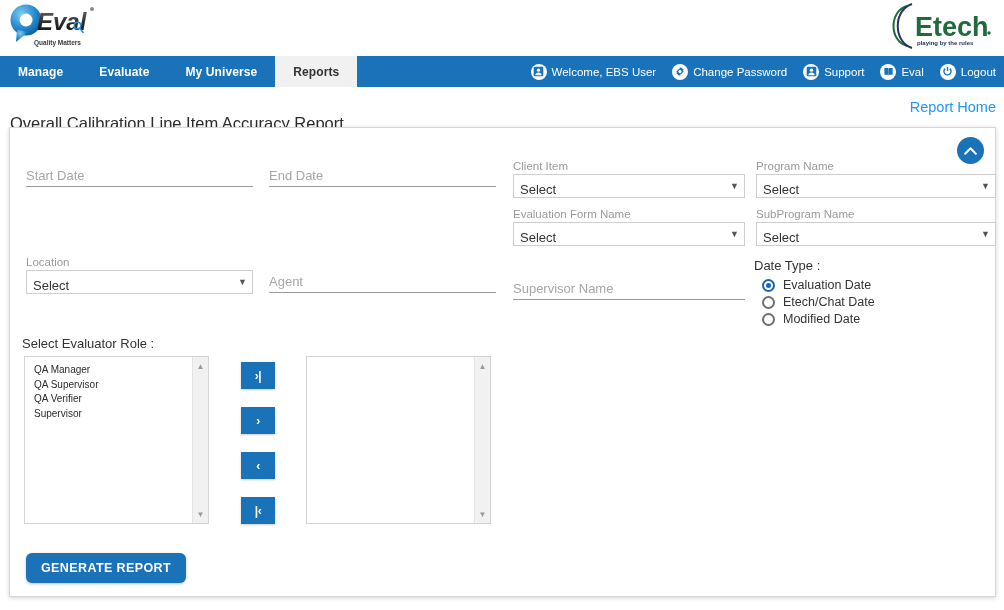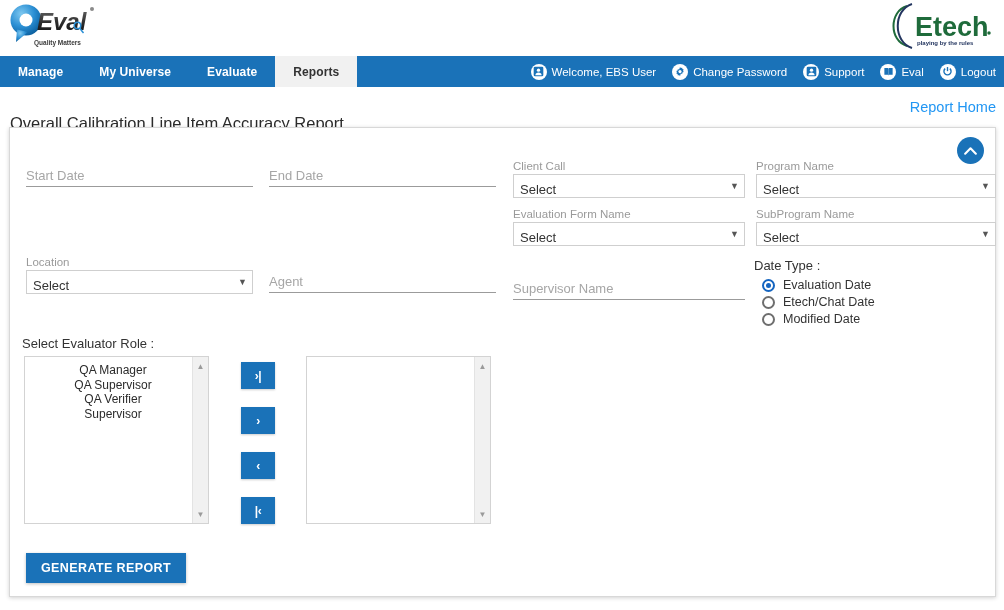--- a/index.html
+++ b/index.html
@@ -204,27 +204,26 @@
     background: #ffffff;
     overflow: hidden;
     display: flex;
   }
   .list-items {
     flex: 1 1 auto;
     padding: 6px 0 0 0;
     overflow: hidden;
   }
   .list-item {
-    font-size: 12px;
+    font-size: 10px;
     color: #2b2b2b;
     padding: 0 0 0 9px;
     line-height: 14.5px;
     cursor: pointer;
     white-space: nowrap;
-    text-align: center;
   }
   .fake-scroll {
     width: 16px;
     background: #f1f1f1;
     border-left: 1px solid #e3e3e3;
     position: relative;
     flex: 0 0 auto;
     cursor: pointer;
   }
   .scroll-arrow {
@@ -304,22 +303,22 @@
       <circle cx="206" cy="62" r="3.5" fill="#1f6b3b"></circle>
       <text x="62" y="86" font-family="'Liberation Sans',sans-serif" font-size="12" font-weight="bold" fill="#23355f">playing by the rules</text>
     </svg>
   </div>
 </div>
 
 <div class="navbar">
 
   <div class="nav-left">
     <div class="nav-tab">Manage</div>
+    <div class="nav-tab">Evaluate</div>
     <div class="nav-tab">My Universe</div>
-    <div class="nav-tab">Evaluate</div>
     <div class="nav-tab active">Reports</div>
   </div>
 
   <div class="nav-right">
 
     <div class="nav-util">
       <span class="util-ico">
         <svg width="11" height="11" viewBox="0 0 16 16">
           <rect x="1" y="1" width="14" height="14" rx="2" fill="#1a72b8"></rect>
           <circle cx="8" cy="6" r="2.4" fill="#ffffff"></circle>
@@ -390,21 +389,21 @@
 
     <div class="fld" style="left:16px; top:38px; width:227px;">
       <input class="underline-input" type="text" value="" placeholder="Start Date" style="">
     </div>
 
     <div class="fld" style="left:259px; top:38px; width:227px;">
       <input class="underline-input" type="text" value="" placeholder="End Date" style="">
     </div>
 
     <div class="fld" style="left:503px; top:32px; width:232px;">
-      <div class="fld-label-float">Client Call</div>
+      <div class="fld-label-float">Client Item</div>
       <div class="sel-wrap">
         <div class="sel-box">
           <span>Select</span>
         </div>
         <span class="sel-caret">▼</span>
       </div>
     </div>
 
     <div class="fld" style="left:746px; top:32px; width:240px;">
       <div class="fld-label-float">Program Name</div>
@@ -494,16 +493,16 @@
     <div class="xfer-btn" style="left:231px; top:369px;">|‹</div>
 
     <div class="listbox" style="left:296px; top:228px; width:185px; height:168px;">
       <div class="list-items"></div>
       <div class="fake-scroll">
         <div class="scroll-arrow up">▲</div>
         <div class="scroll-arrow down">▼</div>
       </div>
     </div>
 
-    <div class="generate-btn" style="left:16px; top:425px;">GENERATE REPORT</div>
+    <div class="generate-btn" style="left:16px; top:425px;border-radius:6px;">GENERATE REPORT</div>
 
   </div>
 </div>
 
 </body></html>

